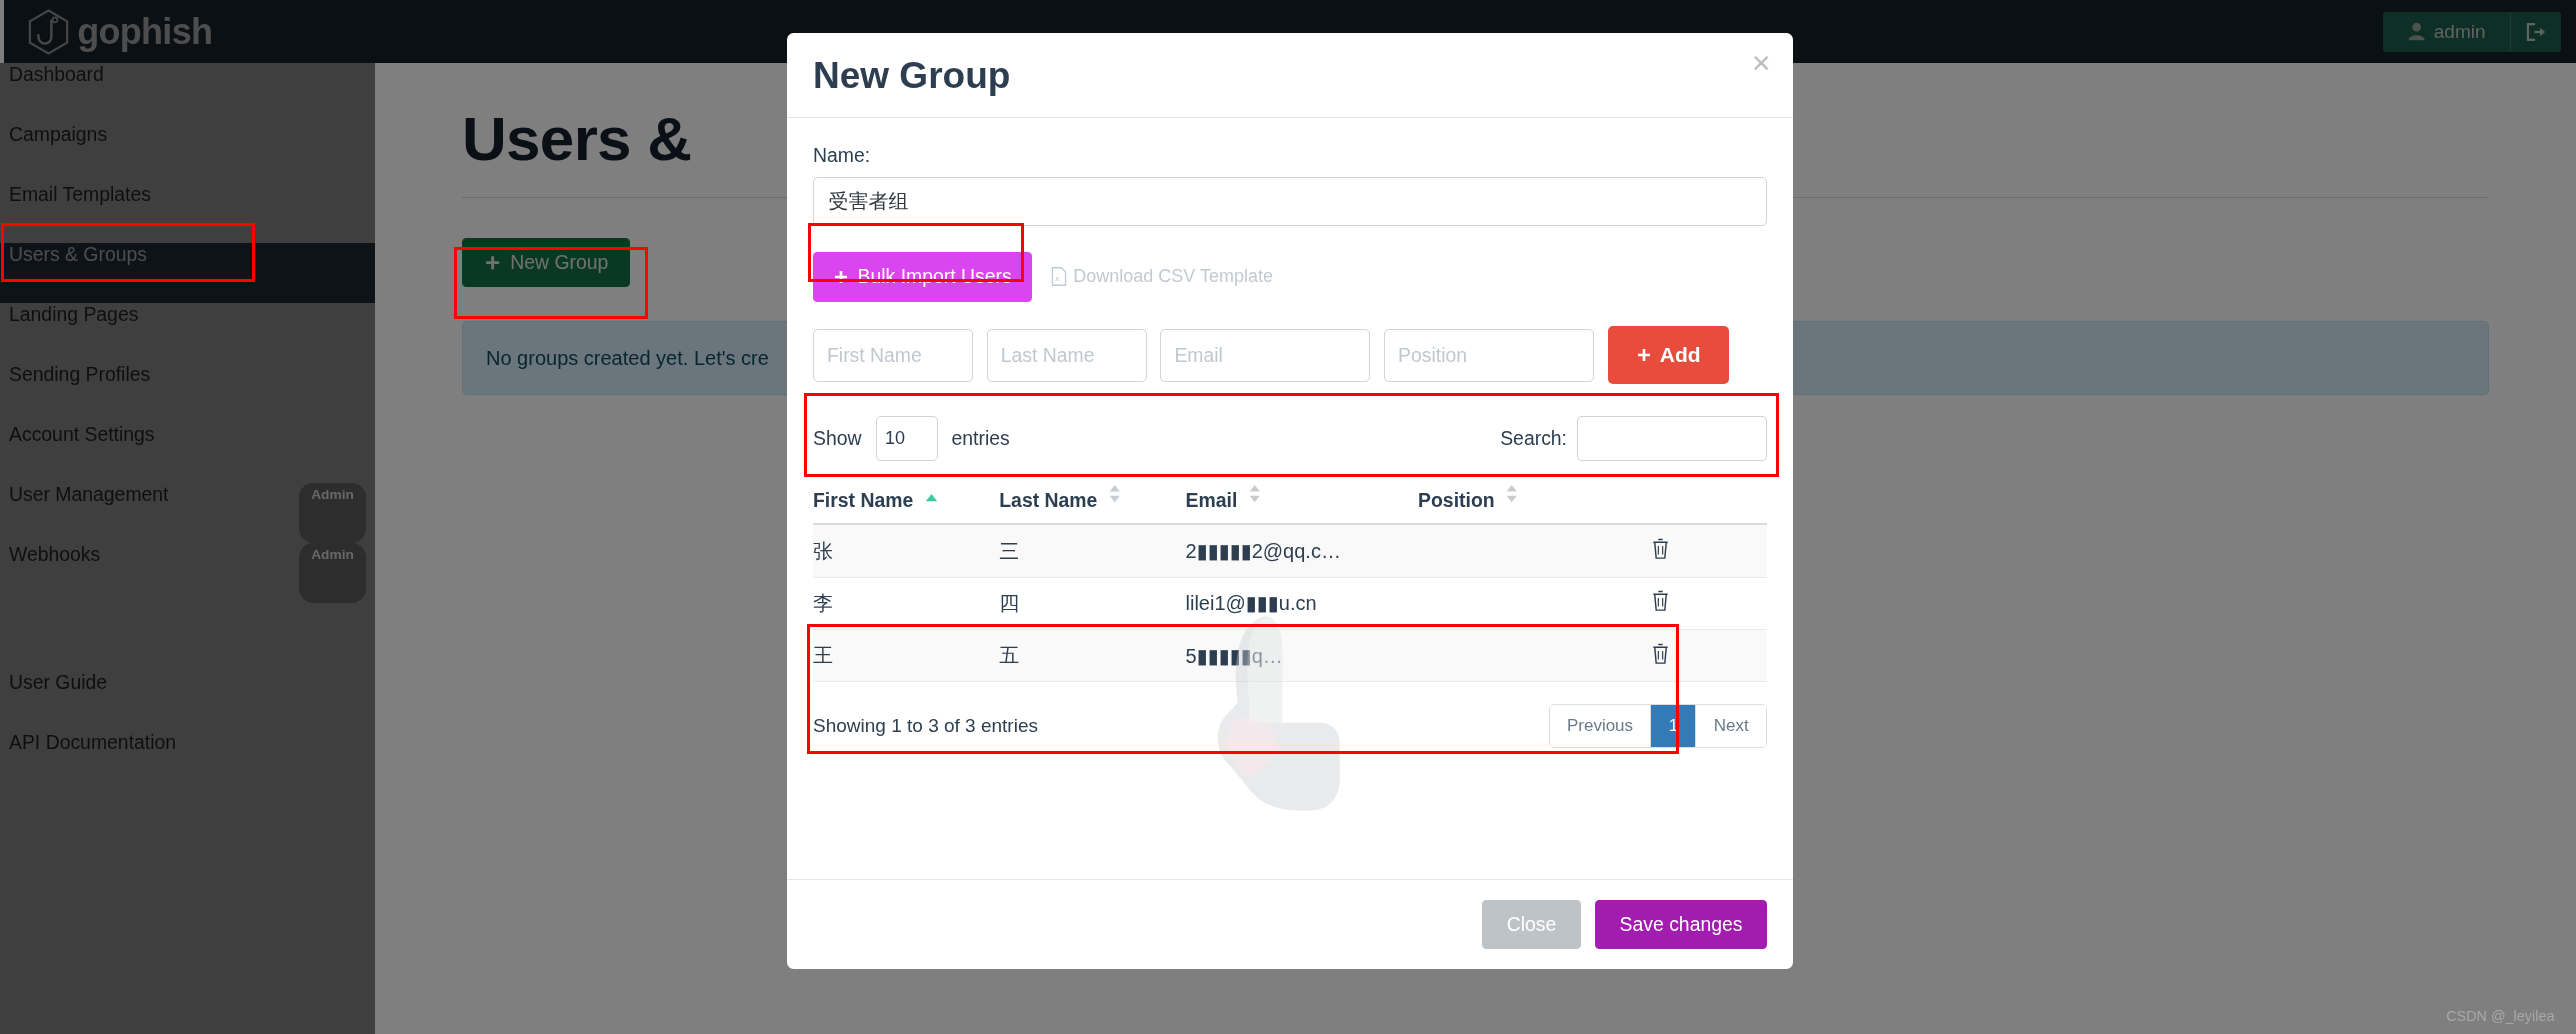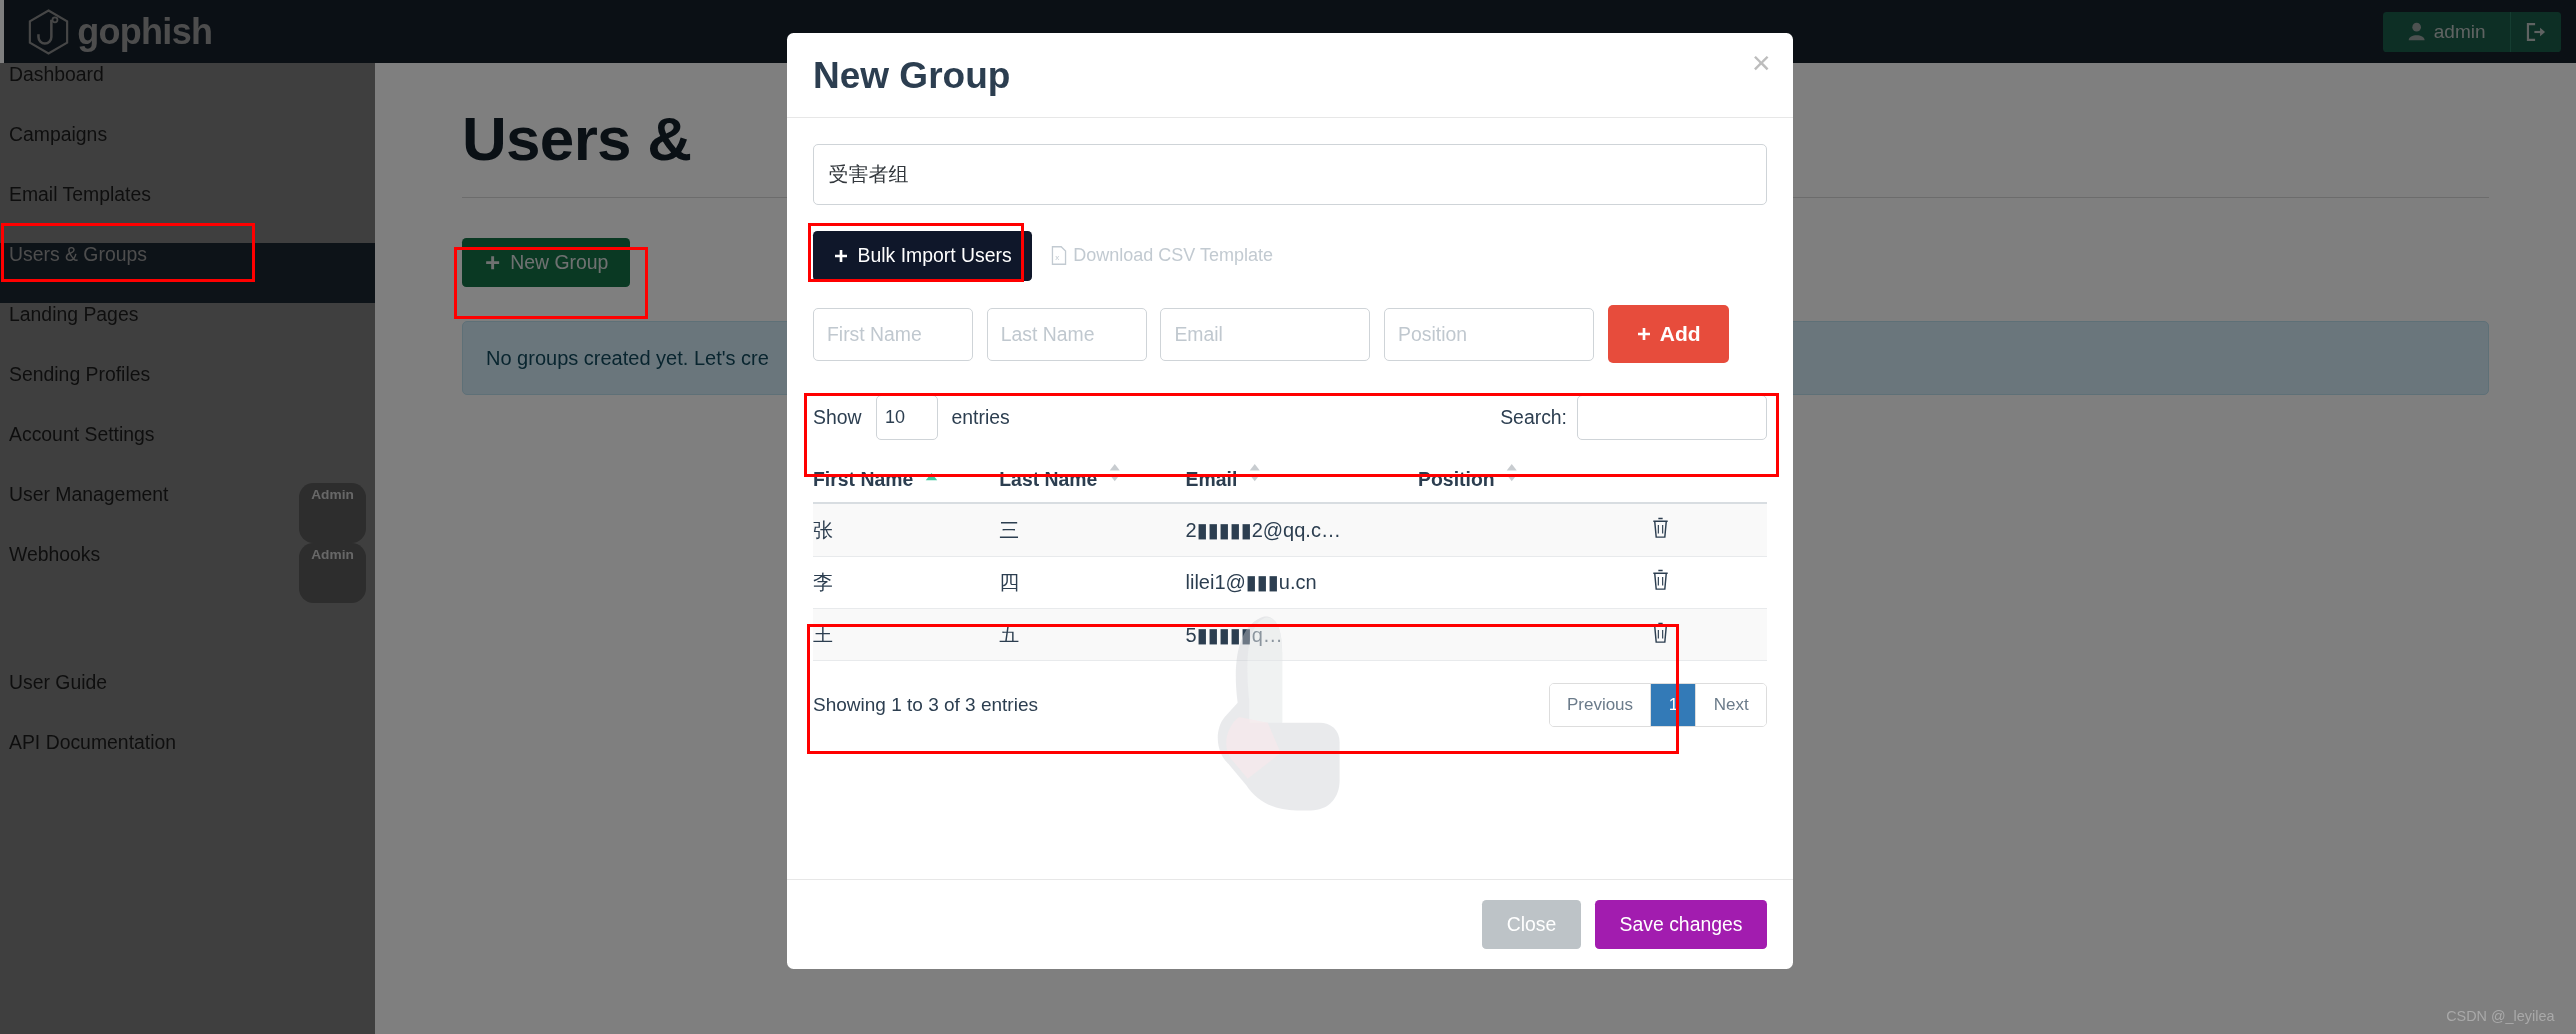--- a/index.html
+++ b/index.html
@@ -124,31 +124,31 @@
   .modal-close {
     position: absolute; top: 19px; right: 21.6px;
     background: none; border: none;
     font-size: 24.5px; color: #bdbdbd; line-height: 1;
     font-family: "Liberation Sans", sans-serif;
   }
   .modal-body { padding: 26px 26px 7.2px 26px; flex: 1; }
 
   .form-label { font-size: 19.4px; color: #2c3e50; margin-bottom: 10px; }
   .name-input {
-    width: 100%; height: 61px;
+    width: 100%; height: 49px;
     border: 1.4px solid #cfd4d8; border-radius: 5px;
     padding: 0 14.4px; font-size: 20px; color: #33383d;
     font-family: "Liberation Sans", sans-serif;
     background: #fff;
   }
 
   .import-row { display: flex; align-items: center; gap: 19px; margin-top: 26px; }
   .bulk-btn {
     display: inline-flex; align-items: center; gap: 8.6px;
-    background: #0f172a; color: #fff;
+    background: #d946ef; color: #fff;
     font-size: 19.4px; padding: 13.7px 20px;
     border: none; border-radius: 4.3px;
     font-family: "Liberation Sans", sans-serif;
   }
   .csv-link {
     display: inline-flex; align-items: center; gap: 6.5px;
     color: #c2cad1; font-size: 18px; text-decoration: none;
   }
 
   .add-row { display: flex; align-items: center; gap: 13.7px; margin-top: 24.5px; }
@@ -347,20 +347,21 @@
 
   <div class="modal">
 
     <div class="modal-header">
       <div class="modal-title">New Group</div>
       <button class="modal-close">✕</button>
     </div>
 
     <div class="modal-body">
 
+      <div class="form-label">Name:</div>
       <input class="name-input" value="受害者组" placeholder="Group name" style="">
 
       <div class="import-row">
         <button class="bulk-btn">
           <svg width="16" height="16" viewBox="0 0 24 24">
             <path d="M10 3 H14 V10 H21 V14 H14 V21 H10 V14 H3 V10 H10 Z" fill="#ffffff"></path>
           </svg>
           <span>Bulk Import Users</span>
         </button>
         <a class="csv-link" href="#">

